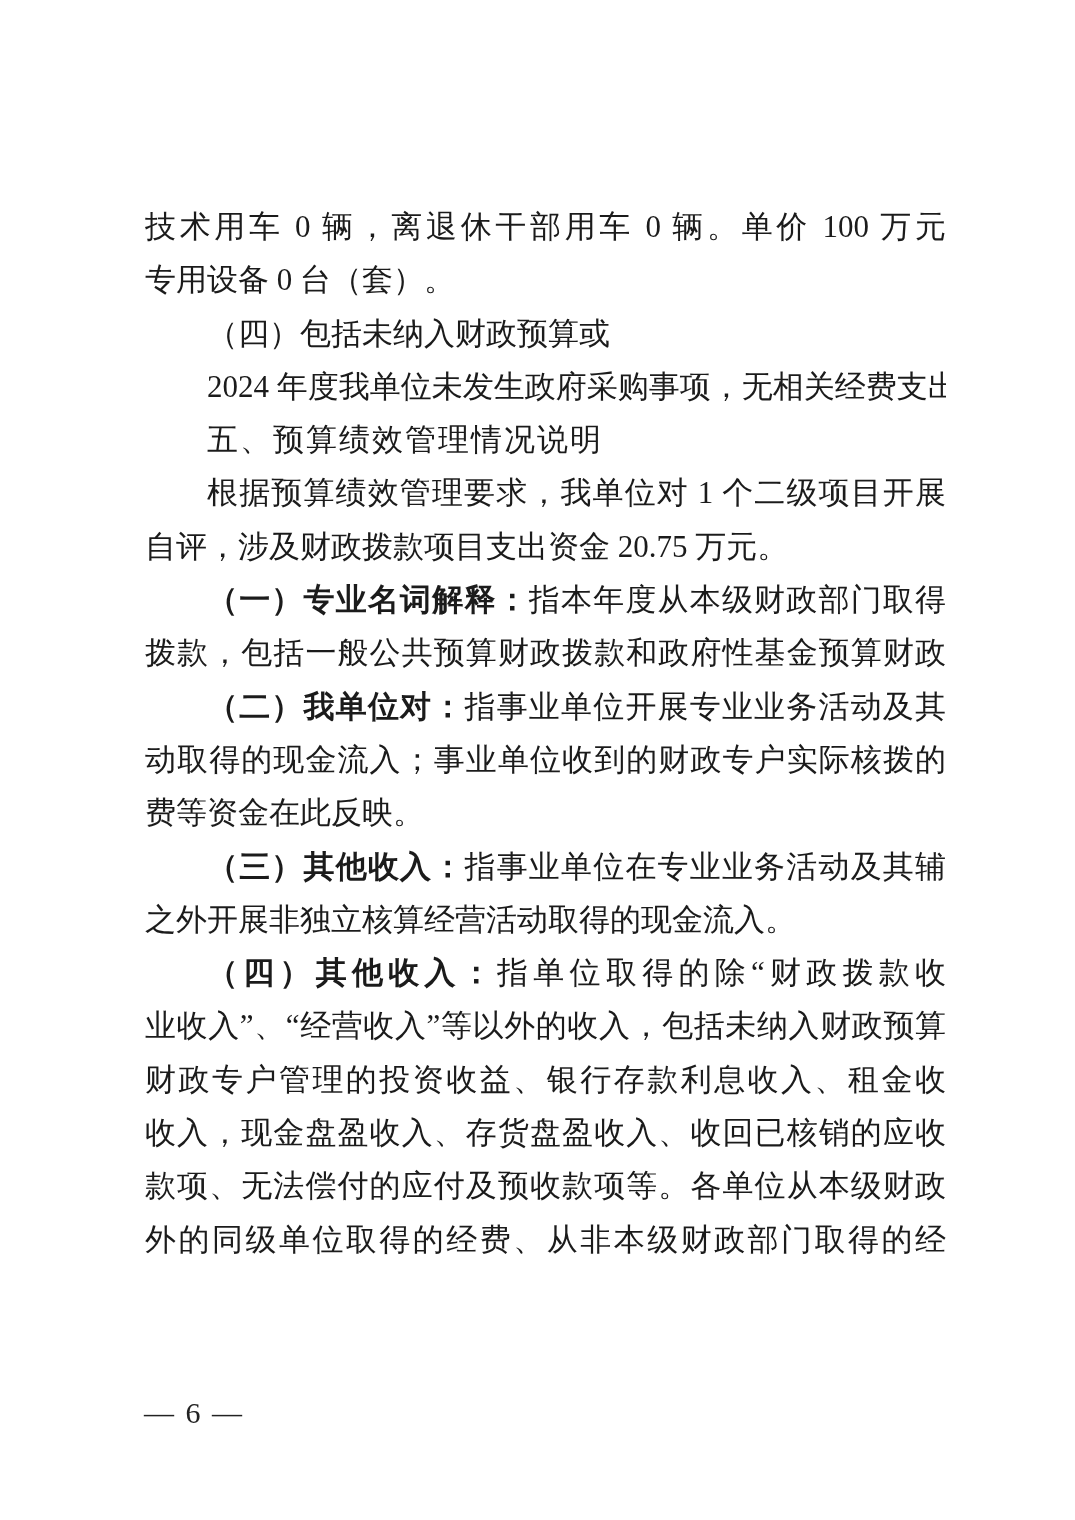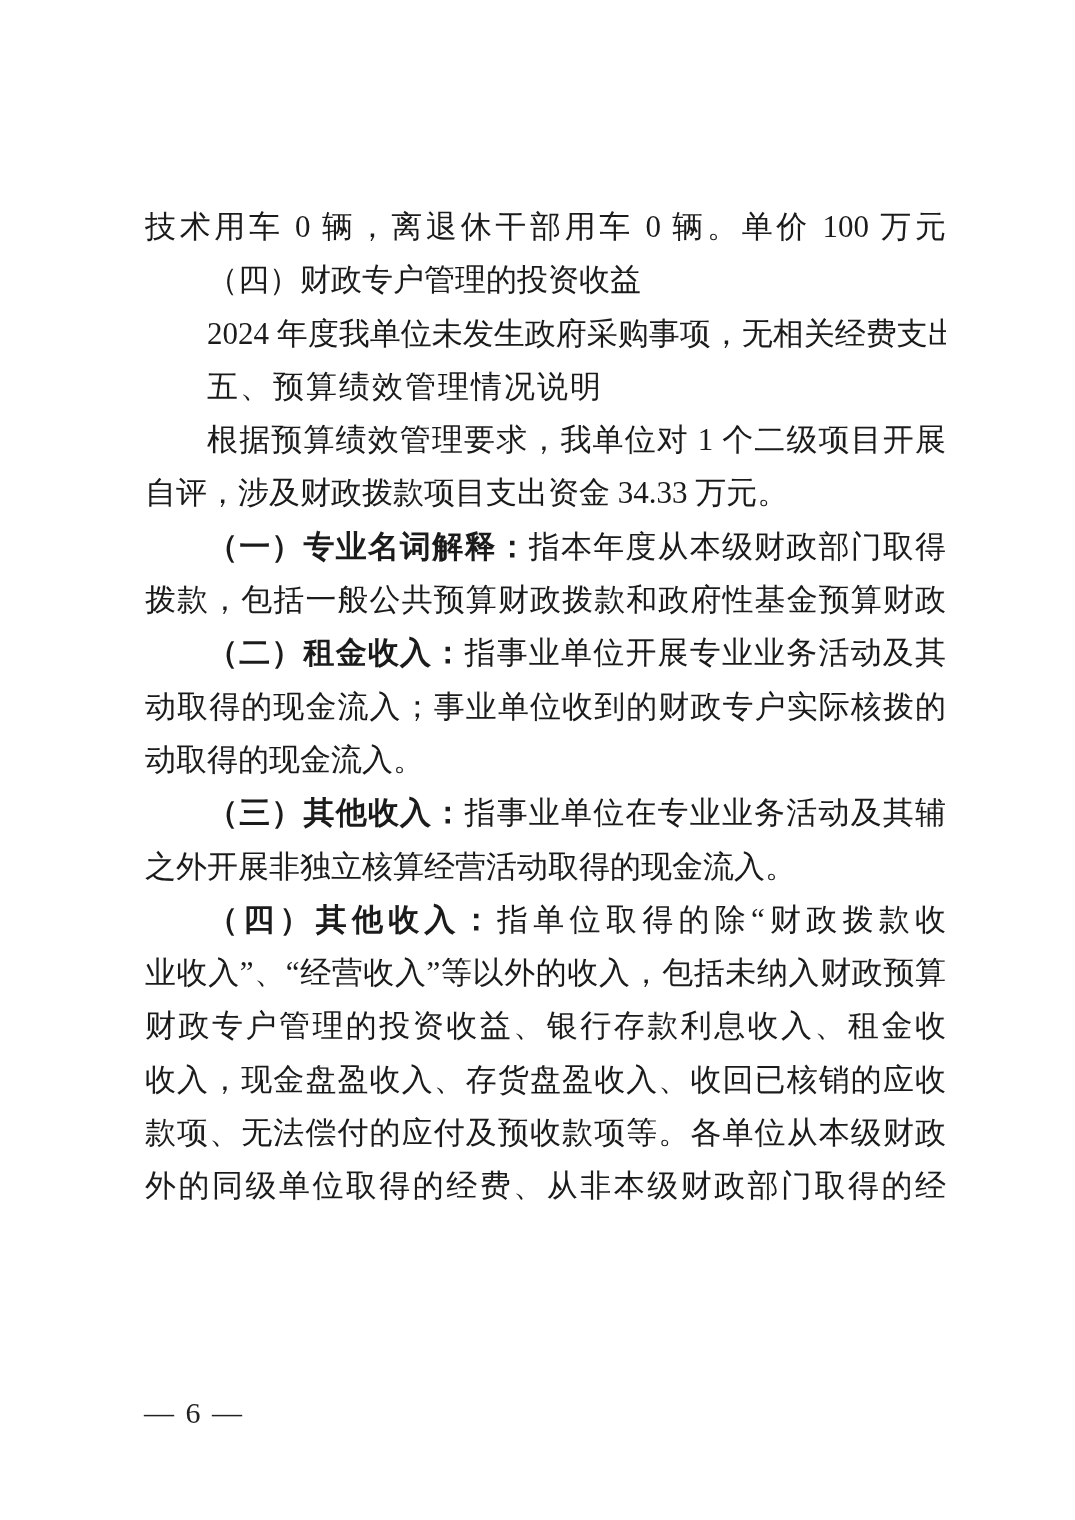--- a/index.html
+++ b/index.html
@@ -63,34 +63,35 @@
     color: #222222;
   }
 </style>
 </head>
 <body>
 
 <div class="page">
   <div class="content">
 
     <div class="line full">技术用车 0 辆，离退休干部用车 0 辆。单价 100 万元（含）以上</div>
-    <div class="line indent">（四）财政专户管理的投资收益</div>
+    <div class="line">专用设备 0 台（套）。</div>
+    <div class="line indent">（四）包括未纳入财政预算或</div>
     <div class="line indent">2024 年度我单位未发生政府采购事项，无相关经费支出。</div>
 
     <div class="line indent heading">五、预算绩效管理情况说明</div>
     <div class="line indent full">根据预算绩效管理要求，我单位对 1 个二级项目开展了绩效</div>
-    <div class="line">自评，涉及财政拨款项目支出资金 34.33 万元。</div>
+    <div class="line">自评，涉及财政拨款项目支出资金 20.75 万元。</div>
 
 
     <div class="line indent full"><span class="lead">（一）专业名词解释：</span><span>指本年度从本级财政部门取得的财政</span></div>
     <div class="line full">拨款，包括一般公共预算财政拨款和政府性基金预算财政拨款。</div>
 
-    <div class="line indent full"><span class="lead">（二）租金收入：</span><span>指事业单位开展专业业务活动及其辅助活</span></div>
+    <div class="line indent full"><span class="lead">（二）我单位对：</span><span>指事业单位开展专业业务活动及其辅助活</span></div>
     <div class="line full">动取得的现金流入；事业单位收到的财政专户实际核拨的教育收</div>
-    <div class="line">动取得的现金流入。</div>
+    <div class="line">费等资金在此反映。</div>
 
     <div class="line indent full"><span class="lead">（三）其他收入：</span><span>指事业单位在专业业务活动及其辅助活动</span></div>
     <div class="line">之外开展非独立核算经营活动取得的现金流入。</div>
 
     <div class="line indent full"><span class="lead">（四）其他收入：</span><span>指单位取得的除“财政拨款收入”、“事</span></div>
     <div class="line full">业收入”、“经营收入”等以外的收入，包括未纳入财政预算或</div>
     <div class="line full">财政专户管理的投资收益、银行存款利息收入、租金收入、捐赠</div>
     <div class="line full">收入，现金盘盈收入、存货盘盈收入、收回已核销的应收及预付</div>
     <div class="line full">款项、无法偿付的应付及预收款项等。各单位从本级财政部门以</div>
     <div class="line full">外的同级单位取得的经费、从非本级财政部门取得的经费，以及</div>

